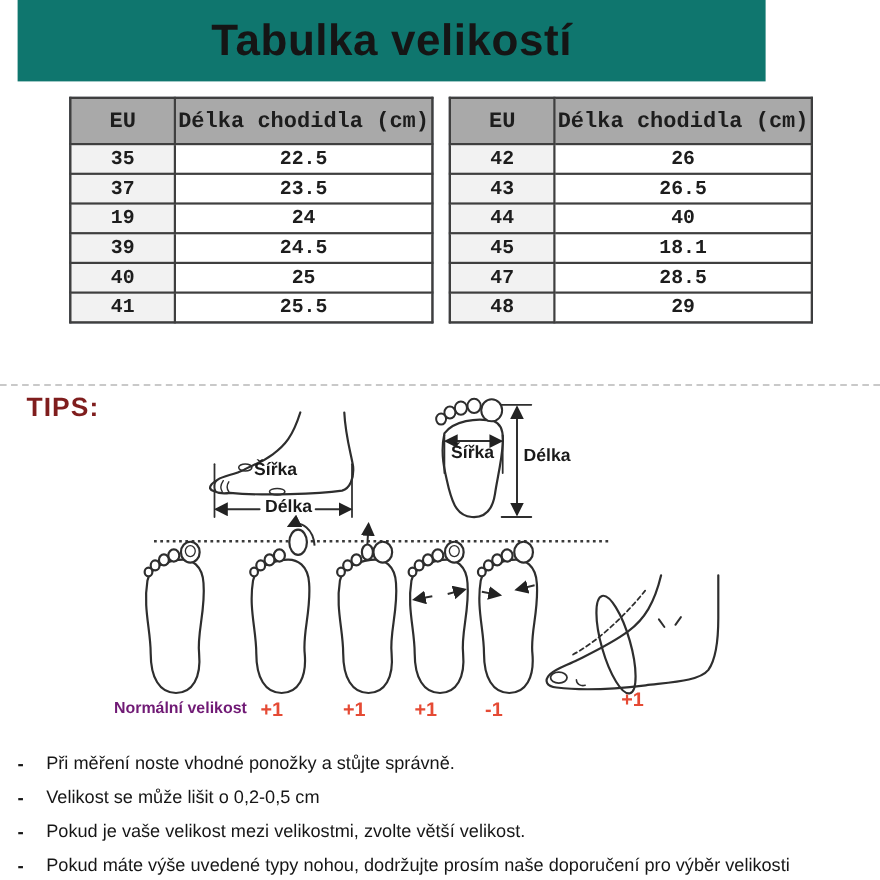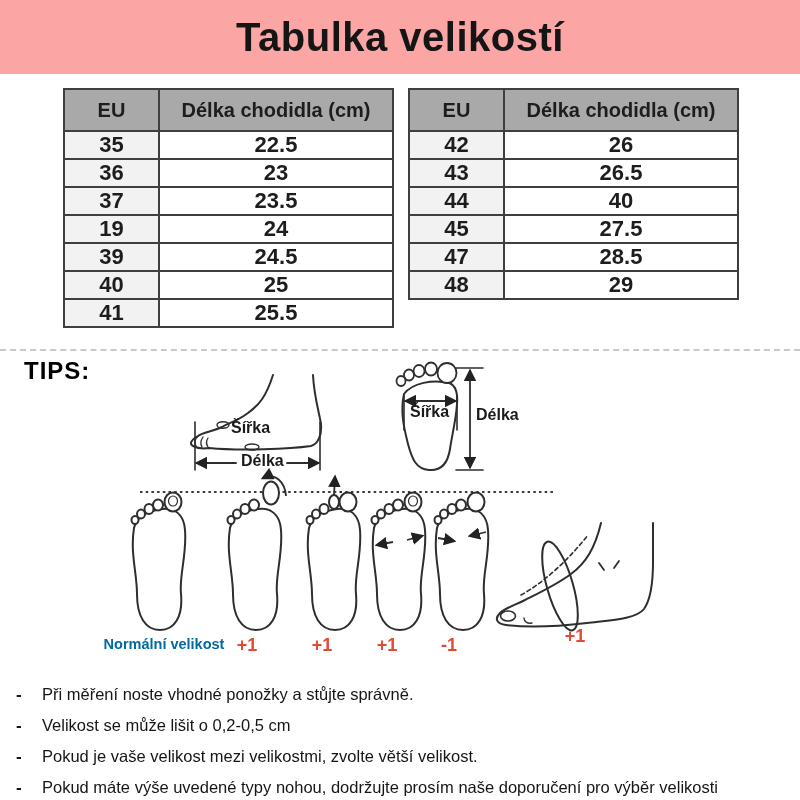--- a/index.html
+++ b/index.html
@@ -1,38 +1,38 @@
 <!DOCTYPE html>
 <html><head>
 <meta charset="utf-8">
 <style>
   html,body{margin:0;padding:0;}
   body{
     width:800px;height:800px;position:relative;background:#ffffff;
     font-family:"Liberation Sans","DejaVu Sans",sans-serif;overflow:hidden;
   }
   
-  .banner{position:absolute;left:0;top:0;width:800px;height:74px;background:#fca5a5;
+  .banner{position:absolute;left:16px;top:0;width:680px;height:74px;background:#0f766e;
     display:flex;align-items:center;justify-content:center;}
   .banner h1{margin:0;font-size:40px;font-weight:700;color:#151515;letter-spacing:.5px;}
   
-  table.size-table{position:absolute;top:88px;border-collapse:collapse;background:#0f172a;}
+  table.size-table{position:absolute;top:88px;border-collapse:collapse;background:#0f172a;font-family:Liberation Mono, monospace;}
   table.size-table.t-left{left:63px;}
   table.size-table.t-right{left:408px;}
   .size-table th,.size-table td{border:2px solid #3f3f3f;text-align:center;
     font-weight:700;color:#1d1d1d;padding:0;}
   .size-table th{background:#a9a9a9;height:40px;font-size:20px;}
   .size-table th:first-child{width:93px;}
   .size-table th:last-child{width:232px;}
-  .size-table td{height:25px;font-size:22px;background:#ffffff;text-align:center;}
+  .size-table td{height:25px;font-size:18px;background:#ffffff;text-align:center;}
   .size-table td:first-child{background:#f2f2f2;}
   
   .divider{position:absolute;left:0;top:349px;width:800px;border-top:2px dashed #c9c9c9;}
   .tips-heading{position:absolute;left:24px;top:357px;font-size:24px;font-weight:700;
-    color:#000000;letter-spacing:1px;}
+    color:#7f1d1d;letter-spacing:1px;}
   
   .diagram-svg{position:absolute;left:0;top:352px;width:800px;height:308px;}
   .diag-label{position:absolute;font-weight:700;color:#1a1a1a;font-size:16px;white-space:nowrap;}
   .caption{position:absolute;font-weight:700;text-align:center;white-space:nowrap;}
   .cap-normal{left:103px;top:636px;width:122px;font-size:14.5px;}
   .cap-1{left:232px;top:635px;width:30px;font-size:18px;}
   .cap-2{left:307px;top:635px;width:30px;font-size:18px;}
   .cap-3{left:372px;top:635px;width:30px;font-size:18px;}
   .cap-4{left:434px;top:635px;width:30px;font-size:18px;}
   .cap-5{left:560px;top:626px;width:30px;font-size:18px;}
@@ -55,24 +55,20 @@
       <th>EU</th>
       <th>Délka chodidla (cm)</th>
     </tr>
   </thead>
   <tbody>
       <tr>
         <td>35</td>
         <td>22.5</td>
       </tr>
       <tr>
-        <td>36</td>
-        <td>23</td>
-      </tr>
-      <tr>
         <td>37</td>
         <td>23.5</td>
       </tr>
       <tr>
         <td>19</td>
         <td>24</td>
       </tr>
       <tr>
         <td>39</td>
         <td>24.5</td>
@@ -103,21 +99,21 @@
       <tr>
         <td>43</td>
         <td>26.5</td>
       </tr>
       <tr>
         <td>44</td>
         <td>40</td>
       </tr>
       <tr>
         <td>45</td>
-        <td>27.5</td>
+        <td>18.1</td>
       </tr>
       <tr>
         <td>47</td>
         <td>28.5</td>
       </tr>
       <tr>
         <td>48</td>
         <td>29</td>
       </tr>
     </tbody>
@@ -225,21 +221,21 @@
     <ellipse cx="560" cy="234" rx="13" ry="46" transform="rotate(-16 560 234)"></ellipse>
     <path d="M599,211 l5,7 M619,209 l-5,7" stroke-width="1.8"></path>
   </g>
 </svg>
 
 <div class="diag-label" style="left:231px;top:419px;">Šířka</div>
 <div class="diag-label" style="left:241px;top:452px;">Délka</div>
 <div class="diag-label" style="left:410px;top:403px;">Šířka</div>
 <div class="diag-label" style="left:476px;top:406px;">Délka</div>
 
-<div class="caption cap-normal" style="color: #0369a1;">Normální velikost</div>
+<div class="caption cap-normal" style="color: #701a75;">Normální velikost</div>
 <div class="caption cap-1" style="color: rgb(229, 74, 52);">+1</div>
 <div class="caption cap-2" style="color: rgb(229, 74, 52);">+1</div>
 <div class="caption cap-3" style="color: rgb(229, 74, 52);">+1</div>
 <div class="caption cap-4" style="color: rgb(229, 74, 52);">-1</div>
 <div class="caption cap-5" style="color: rgb(229, 74, 52);">+1</div>
 
 <div class="notes">
   <div class="note">
     <span class="dash">-</span>
     <span class="txt">Při měření noste vhodné ponožky a stůjte správně.</span>

